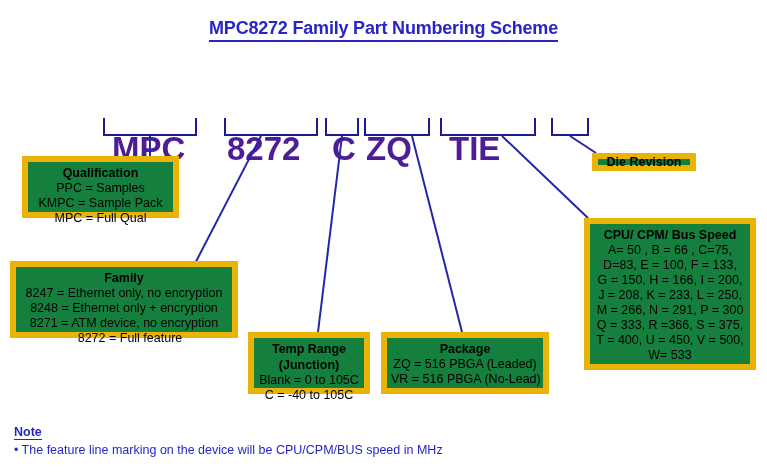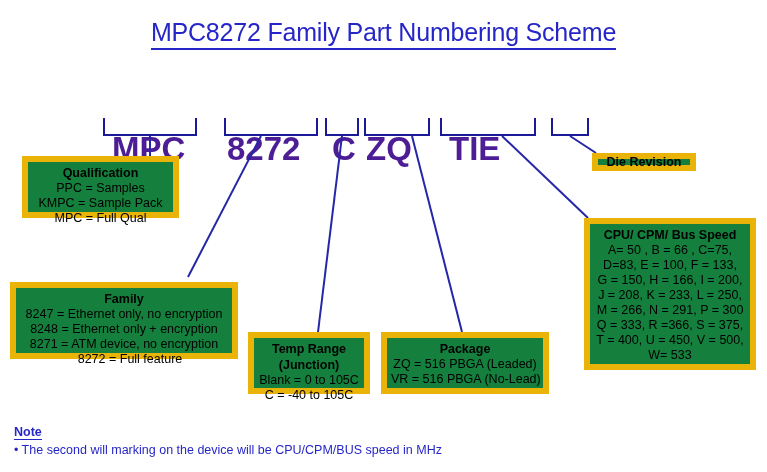--- a/index.html
+++ b/index.html
@@ -16,22 +16,22 @@
     overflow: hidden;
   }
 
   
   #title {
     position: absolute;
     left: 0;
     top: 18px;
     width: 767px;
     text-align: center;
-    font-size: 25px;
-    font-weight: normal;
+    font-size: 18px;
+    font-weight: bold;
     color: #2626c8;
     letter-spacing: -0.2px;
   }
   #title .ul {
     border-bottom: 2px solid #2626c8;
     padding-bottom: 2px;
   }
 
   
   .pn {
@@ -150,21 +150,21 @@
     <line x1="570" y1="136" x2="596" y2="153" stroke="#2626a8" stroke-width="2"></line>
   </svg>
 
   <div class="box" style="left:22px; top:156px; width:157px; height:62px;">
     <span class="hd">Qualification</span>
     <span class="ln">PPC = Samples</span>
     <span class="ln">KMPC = Sample Pack</span>
     <span class="ln">MPC = Full Qual</span>
   </div>
 
-  <div class="box" style="left:10px; top:282px; width:228px; height:77px;">
+  <div class="box" style="left:10px; top:261px; width:228px; height:77px;">
     <span class="hd">Family</span>
     <span class="ln">8247 = Ethernet only, no encryption</span>
     <span class="ln">8248 = Ethernet only + encryption</span>
     <span class="ln">8271 = ATM device, no encryption</span>
     <span class="ln" style="text-align:center; padding-left:12px;">8272 = Full feature</span>
   </div>
 
   <div class="box" style="left:248px; top:332px; width:122px; height:62px;">
     <span class="hd">Temp Range</span>
     <span class="hd">(Junction)</span>
@@ -189,16 +189,16 @@
     <span class="ln">G = 150, H = 166, I = 200,</span>
     <span class="ln">J = 208, K = 233, L = 250,</span>
     <span class="ln">M = 266, N = 291, P = 300</span>
     <span class="ln">Q = 333, R =366, S = 375,</span>
     <span class="ln">T = 400, U = 450, V = 500,</span>
     <span class="ln">W= 533</span>
   </div>
 
   <div id="note">
     <span class="note-hd">Note</span>
-    <span class="note-body">• The second will marking on the device will be CPU/CPM/BUS speed in MHz</span>
+    <span class="note-body">• The feature line marking on the device will be CPU/CPM/BUS speed in MHz</span>
   </div>
 
 </div>
 
 </body></html>

